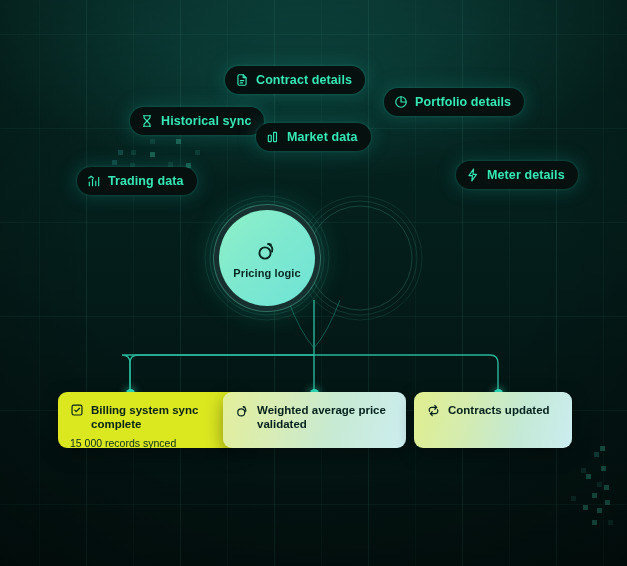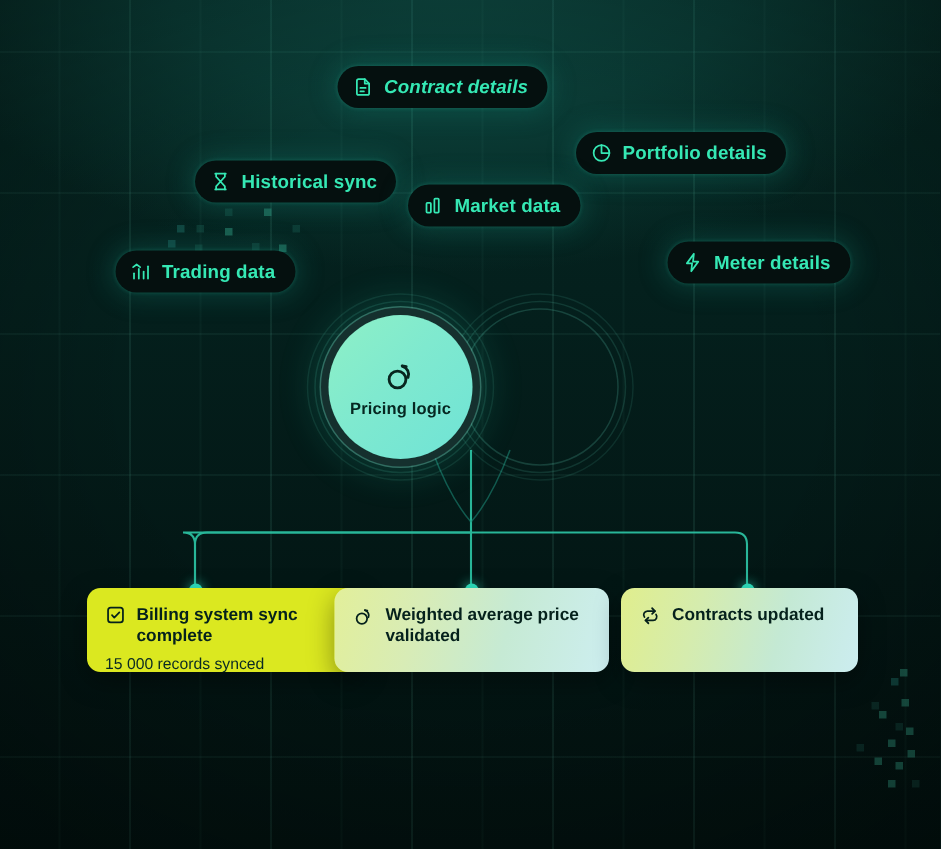--- a/index.html
+++ b/index.html
@@ -209,21 +209,21 @@
       <path d="M314 355 L122 355 Q130 355 130 363 L130 394" transform="translate(0,0)"></path>
       <path d="M314 355 L490 355 Q498 355 498 363 L498 394"></path>
       <path d="M314 355 L138 355 Q130 355 130 363 L130 394"></path>
     </g>
     <g fill="none" stroke="#1d8f7c" stroke-width="1" opacity="0.55">
       <path d="M288 300 Q300 332 314 348"></path>
       <path d="M340 300 Q328 332 314 348"></path>
     </g>
   </svg>
 
-  <div class="pill" style="left:225px; top:44px;font-style:italic;">
+  <div class="pill" style="left:225px; top:66px;">
     <span>
       <svg width="14" height="14" viewBox="0 0 24 24" fill="none" stroke="#35e8b4" stroke-width="2" stroke-linecap="round" stroke-linejoin="round">
         <path d="M14 3H7a2 2 0 0 0-2 2v14a2 2 0 0 0 2 2h10a2 2 0 0 0 2-2V8z"></path>
         <path d="M14 3v5h5"></path>
           <path d="M9 13h6"></path>
           <path d="M9 17h4"></path>
       </svg>
     </span>
     <span class="pill-label">Contract details</span>
   </div>
@@ -243,31 +243,31 @@
       <svg width="14" height="14" viewBox="0 0 24 24" fill="none" stroke="#35e8b4" stroke-width="2" stroke-linecap="round" stroke-linejoin="round">
         <path d="M6 3h12"></path>
           <path d="M6 21h12"></path>
         <path d="M7 3v3.5L12 12l5-5.5V3"></path>
           <path d="M7 21v-3.5L12 12l5 5.5V21"></path>
       </svg>
     </span>
     <span class="pill-label">Historical sync</span>
   </div>
 
-  <div class="pill" style="left:272px; top:123px;">
+  <div class="pill" style="left:256px; top:123px;">
     <span>
       <svg width="14" height="14" viewBox="0 0 24 24" fill="none" stroke="#35e8b4" stroke-width="2" stroke-linecap="round" stroke-linejoin="round">
         <rect x="4" y="9" width="5" height="11" rx="1"></rect>
         <rect x="13" y="4" width="5" height="16" rx="1"></rect>
       </svg>
     </span>
     <span class="pill-label">Market data</span>
   </div>
 
-  <div class="pill" style="left:445px; top:161px;">
+  <div class="pill" style="left:456px; top:161px;">
     <span>
       <svg width="14" height="14" viewBox="0 0 24 24" fill="none" stroke="#35e8b4" stroke-width="2" stroke-linecap="round" stroke-linejoin="round">
         <path d="M13 2L5 13h6l-1 9 8-11h-6z"></path>
       </svg>
     </span>
     <span class="pill-label">Meter details</span>
   </div>
 
   <div class="pill" style="left:77px; top:167px;">
     <span>

